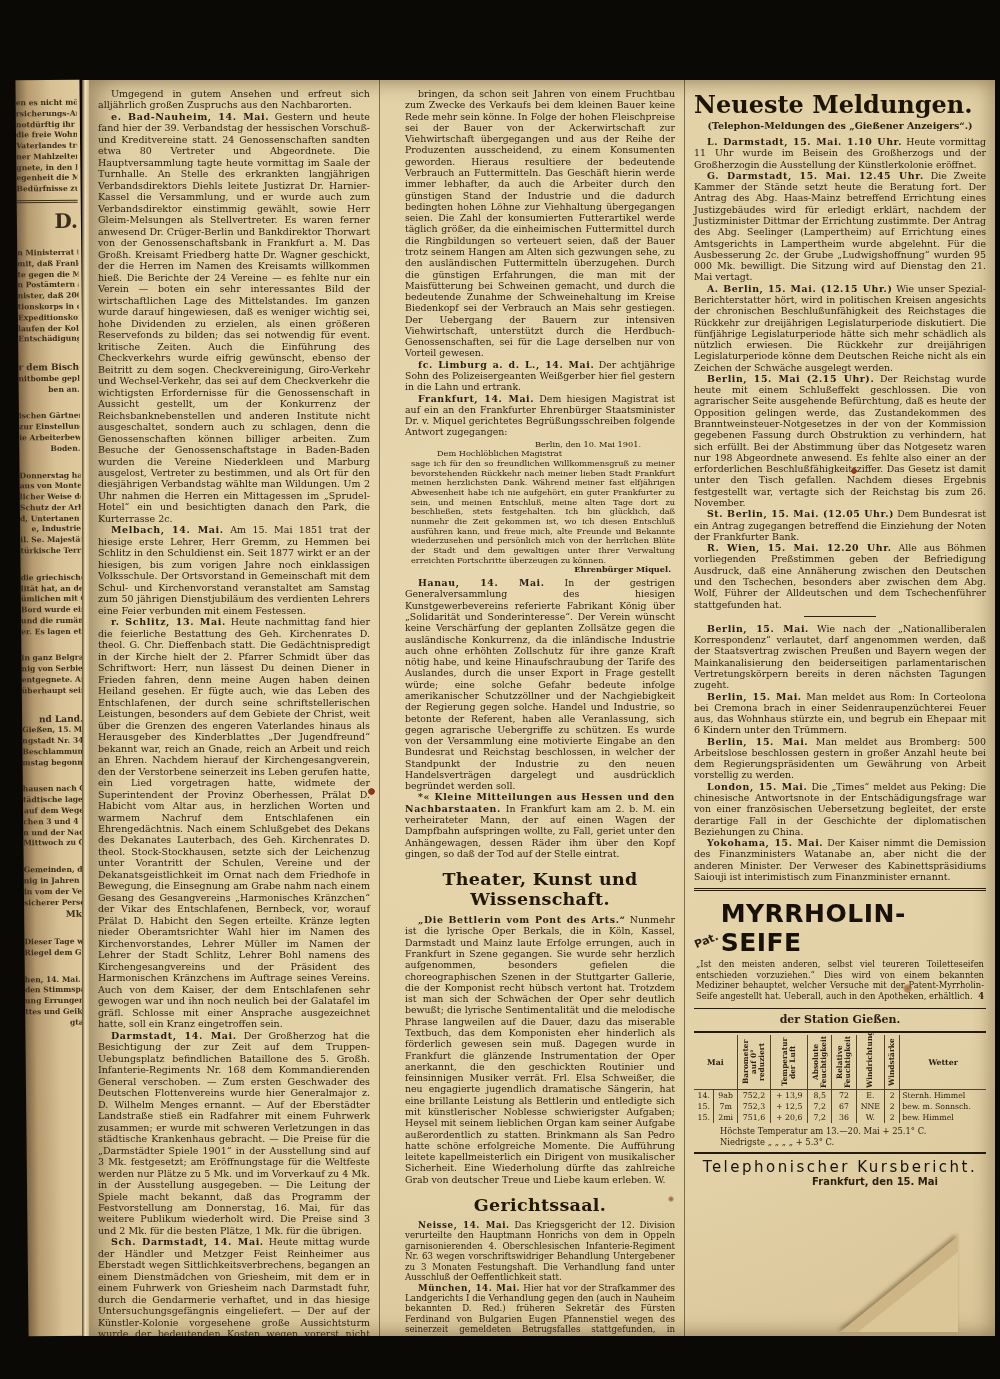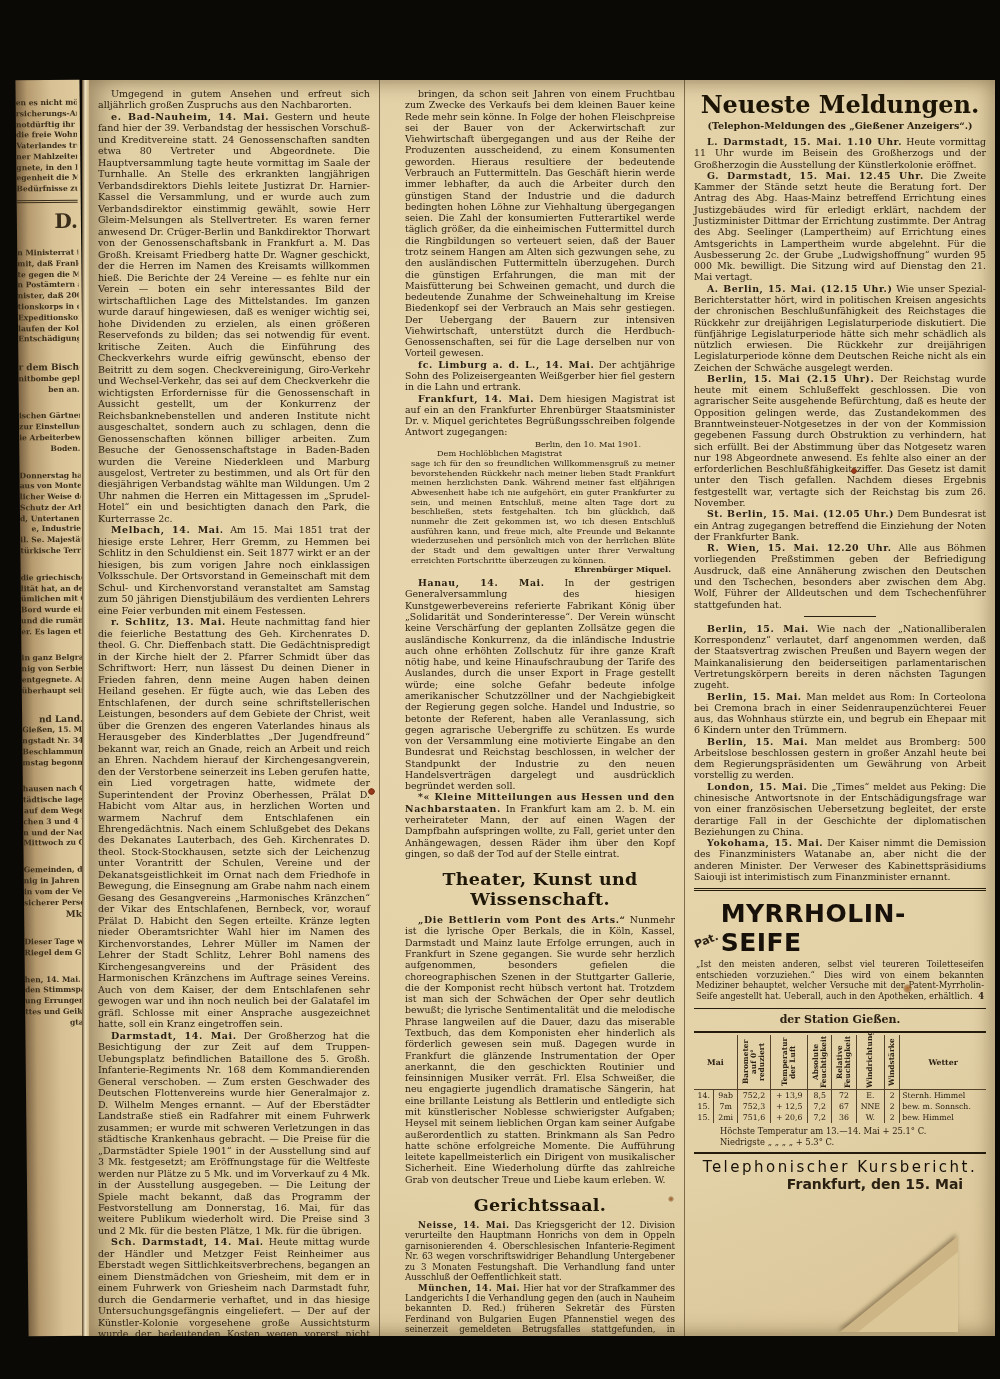--- a/index.html
+++ b/index.html
@@ -34,21 +34,21 @@
   .lead{font-weight:bold;letter-spacing:.6px;}
   
   .letter{font-size:8.2px;line-height:1.18;text-align:justify;margin:2px 0 2px 6px;}
   .letter .ldate{text-align:center;margin-left:90px;text-indent:0;}
   .letter .lsal{text-indent:26px;}
   .letter .lsig{text-align:right;font-weight:bold;margin-right:4px;}
   .letter p{margin:0;}
   
   .sechead{font-weight:bold;text-align:center;font-size:17.5px;margin:10px 0 5px;color:#201808;
            letter-spacing:.3px;}
-  .bighead{font-weight:bold;text-align:center;font-size:24px;margin:2px 0 1px;color:#1c1506;}
+  .bighead{font-weight:bold;text-align:left;font-size:24px;margin:2px 0 1px;color:#1c1506;}
   .subhead{text-align:center;font-size:9.5px;font-weight:bold;margin:0 0 5px;}
   .smallbody p.body{font-size:8.7px;line-height:1.2;}
   .shortrule{width:72px;border-top:1.5px solid #2b2113;margin:6px auto;}
   .heavyrule{border-top:3px double #241b0c;margin:6px 0;}
   .thinrule{border-top:1.5px solid #241b0c;margin:4px 0;}
   
   .ad{padding:2px 0 3px;}
   .ad-title-row{display:flex;align-items:flex-end;justify-content:center;}
   .ad-pat{font-family:"DejaVu Sans",sans-serif;font-weight:bold;font-size:11px;
           transform:rotate(-22deg);margin:0 2px 10px 0;}
@@ -61,21 +61,21 @@
   .wx-table th,.wx-table td{border-left:1px solid #53422a;padding:1px 2px;text-align:center;}
   .wx-table th:first-child,.wx-table td:first-child{border-left:none;}
   .wx-table thead th{border-bottom:1.5px solid #53422a;vertical-align:middle;font-weight:bold;}
   .rot{writing-mode:vertical-rl;transform:rotate(180deg);height:52px;margin:0 auto;
        font-size:7.4px;line-height:1.05;white-space:normal;max-height:56px;}
   .wx-wetter{text-align:left !important;}
   .wx-foot{font-size:8.4px;margin:3px 0 0 26px;line-height:1.3;}
   
   .kurs-title{font-family:"DejaVu Sans",sans-serif;font-weight:normal;font-size:15px;
               letter-spacing:2.5px;text-align:center;margin:4px 0 0;color:#17110a;}
-  .kurs-date{font-family:"DejaVu Sans",sans-serif;font-weight:bold;font-size:14px;
+  .kurs-date{font-family:"DejaVu Sans",sans-serif;font-weight:bold;font-size:10px;
              text-align:center;margin:0 0 2px 70px;}
   
   .spot{position:absolute;border-radius:50%;z-index:4;}
   .s1{left:368px;top:788px;width:7px;height:7px;background:radial-gradient(#a43c1e,#7e3314 60%,transparent 75%);}
   .s2{left:851px;top:468px;width:6px;height:6px;background:radial-gradient(#a84420,#83361a 60%,transparent 75%);}
   .s3{left:903px;top:984px;width:9px;height:9px;background:radial-gradient(#b06a2c,rgba(140,90,40,.5) 55%,transparent 75%);}
   .s4{left:668px;top:1196px;width:6px;height:6px;background:radial-gradient(#9c5a28,rgba(130,85,40,.45) 55%,transparent 75%);}
   
   .corner-black{position:absolute;right:42px;bottom:47px;width:0;height:0;z-index:5;
      border-left:70px solid transparent;border-bottom:58px solid #0a0906;}
@@ -335,21 +335,21 @@
               <td>+ 20,6</td>
               <td>7,2</td>
               <td>36</td>
               <td>W.</td>
               <td>2</td>
               <td class="wx-wetter">bew. Himmel</td>
             </tr>
           </tbody>
       </table>
       <div class="wx-foot">
-        <div>Höchste Temperatur am 13.—14. Mai  +  25.1° C.</div>
+        <div>Höchste Temperatur am 13.—20. Mai  +  25.1° C.</div>
         <div>Niedrigste        „          „     „        „      +    5.3° C.</div>
       </div>
       <div class="thinrule" style="border-top-width:2.5px;"></div>
 
       <div class="kurs-title">Telephonischer Kursbericht.</div>
       <div class="kurs-date">Frankfurt, den 15. Mai</div>
 
     </div>
   </div>
 

